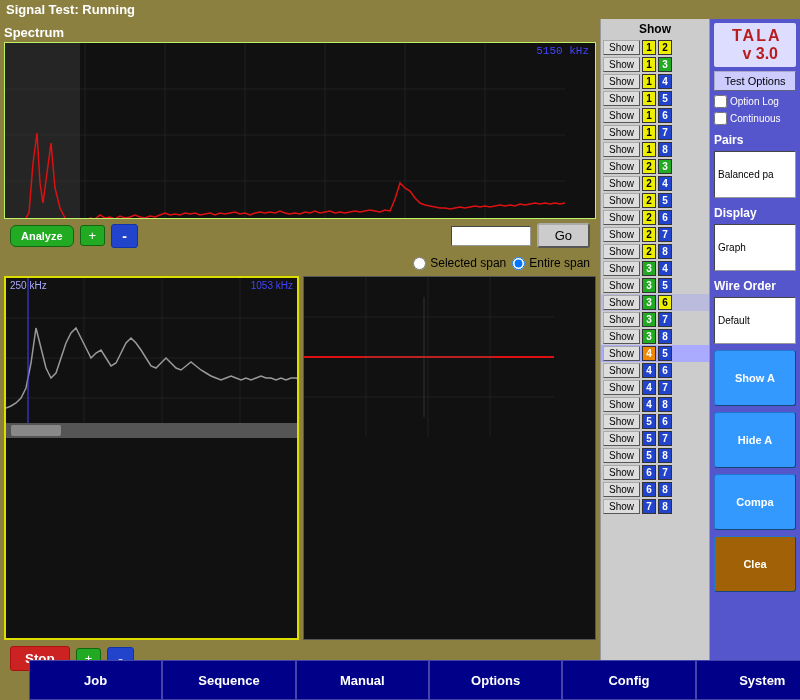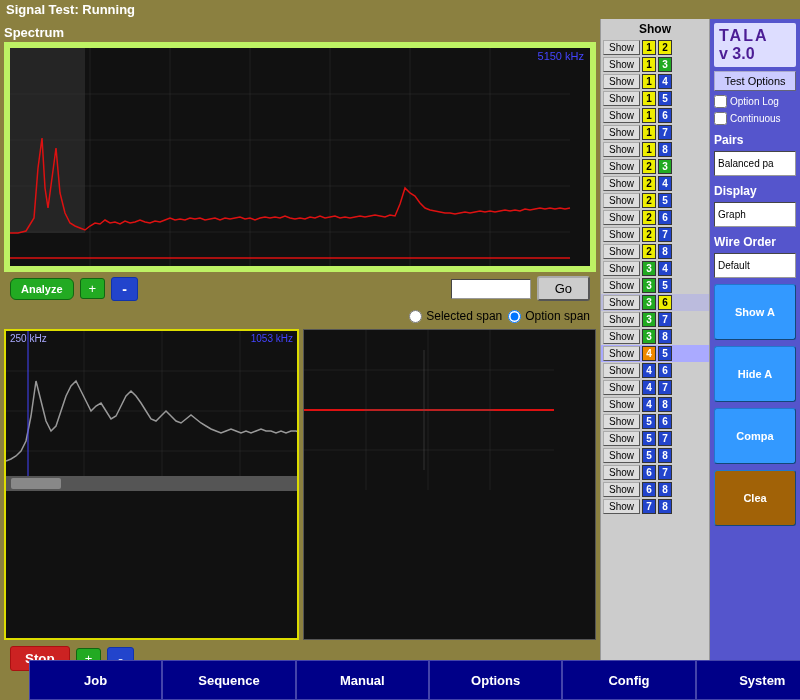--- a/index.html
+++ b/index.html
@@ -22,24 +22,25 @@
     .left-panel {
       flex: 1;
       background: #8B8040;
       display: flex;
       flex-direction: column;
       padding: 4px;
     }
 
     .spectrum-graph {
       background: #2a2a2a;
-      border: 6px solid #bef264;
+      border: 1px solid #bef264;
       position: relative;
-      height: 230px;
+      height: 177px;
       overflow: hidden;
+      font-family: Liberation Mono, monospace;
     }
 
     .spectrum-graph canvas, .spectrum-graph svg {
       position: absolute;
       top: 0; left: 0;
     }
 
     .graph-label-top {
       position: absolute;
       top: 2px;
@@ -224,25 +225,25 @@
       width: 90px;
       background: #5555cc;
       display: flex;
       flex-direction: column;
       padding: 4px;
       gap: 4px;
     }
 
     .tala-header {
       background: #ddddff;
-      text-align: left;
-      padding: 4px 5px;
+      text-align: right;
+      padding: 4px 18px;
       font-weight: bold;
       font-size: 14px;
-      color: #4c1d95;
+      color: #b91c1c;
       border-radius: 2px;
     }
 
     .options-btn {
       background: #ccccff;
       border: 1px outset #aaaacc;
       padding: 3px 4px;
       font-size: 11px;
       cursor: pointer;
       text-align: center;
@@ -259,21 +260,21 @@
       display: flex;
       align-items: center;
       gap: 3px;
       color: white;
       font-size: 10px;
     }
 
     .right-input {
       background: white;
       border: 1px inset #999;
-      padding: 6px 3px;
+      padding: 17px 3px;
       font-size: 10px;
       width: 100%;
     }
 
     .right-action-btn {
       background: #3399ff;
       color: white;
       border: 1px outset #2277cc;
       border-radius: 3px;
       padding: 21px 4px;
@@ -360,21 +361,21 @@
     </div>
 
     <div class="controls-row">
       <div style="flex:1;"></div>
       <label class="radio-label">
         <input type="radio" name="span" style="">
         <span>Selected span</span>
       </label>
       <label class="radio-label">
         <input type="radio" name="span" checked="" style="">
-        <span>Option span</span>
+        <span>Entire span</span>
       </label>
     </div>
 
     <div class="bottom-graphs">
 
       <div class="sub-graph">
         <span class="sub-graph-label-left">250 kHz</span>
         <span class="sub-graph-label">1053 kHz</span>
         <svg width="100%" height="100%" xmlns="http://www.w3.org/2000/svg">
           <rect width="100%" height="100%" fill="#111"></rect>

